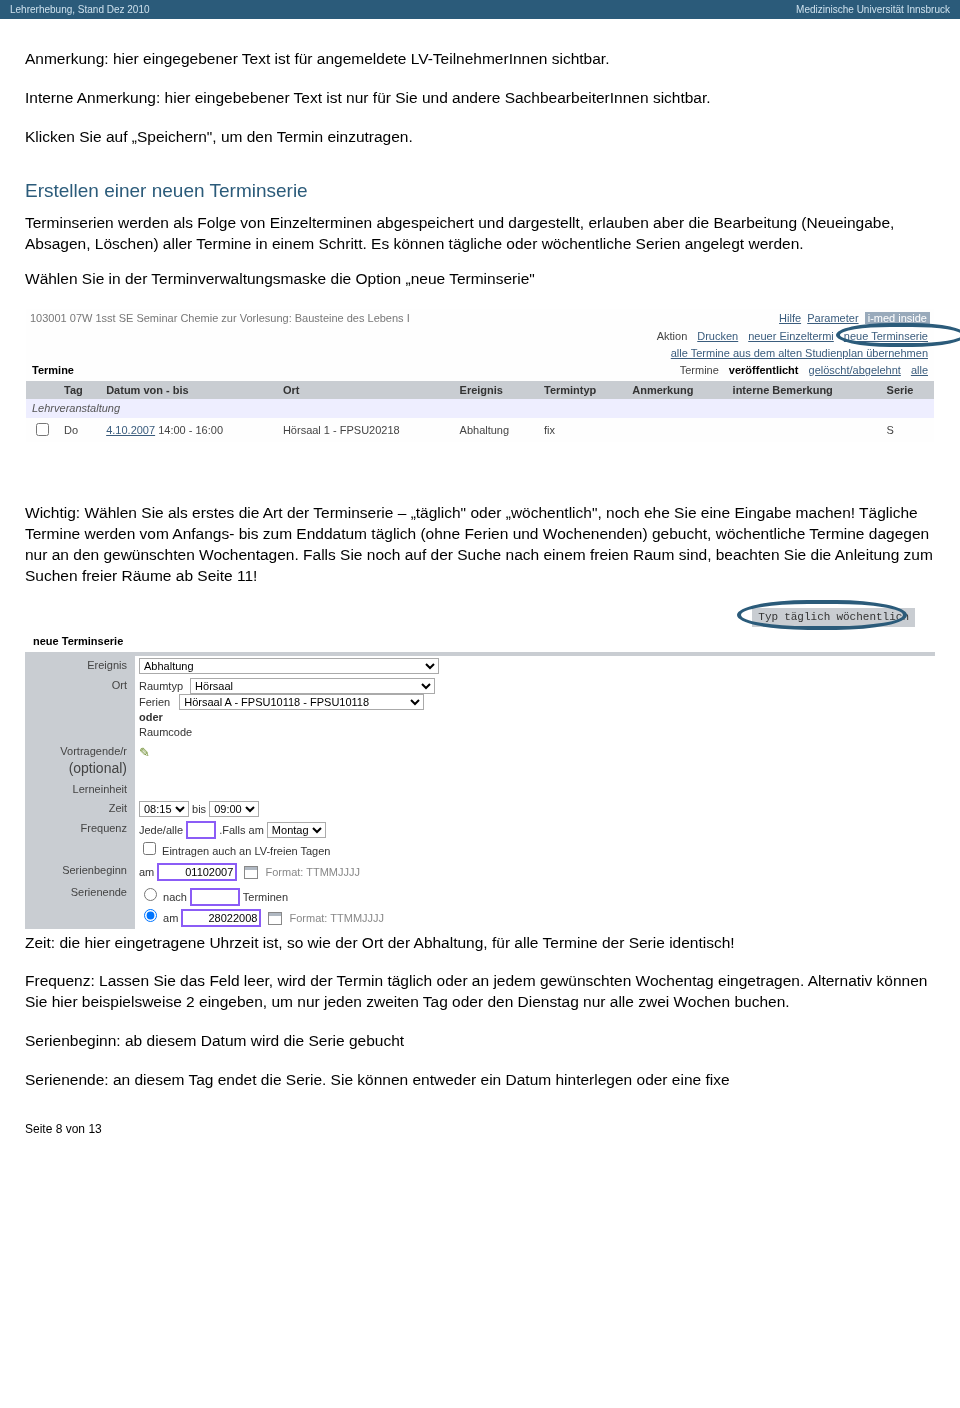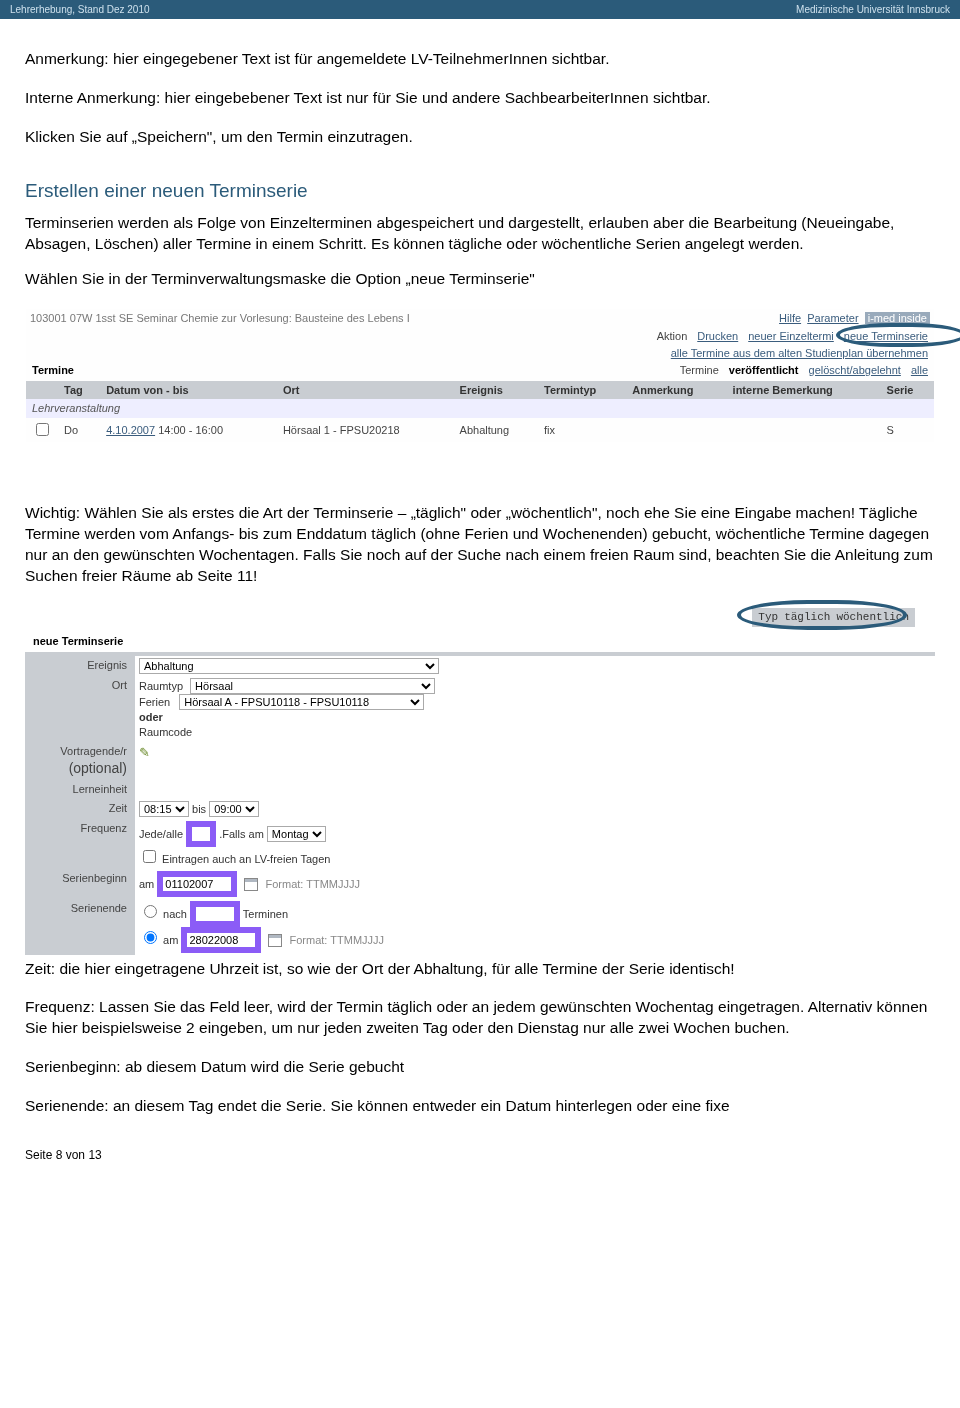--- a/index.html
+++ b/index.html
@@ -81,21 +81,21 @@
     background:#c9cdd2; padding: 2px 6px; display:inline-flex; gap:6px; align-items:center;
     position: relative;
     font-family: Liberation Mono, monospace;
   }
   .oval2 { width:170px; height:30px; left:-15px; top:-8px; }
   .ss2 .title { font-weight:bold; color:#000; padding:4px 8px; }
   .ss2 .greybar { background:#c9cdd2; height:4px; }
   .ss2 table { border-collapse: collapse; width:660px; }
   .ss2 td { padding: 2px 4px; vertical-align: top; font-size:11px;}
   .ss2 td.label { background:#c9cdd2; color:#444; text-align:right; width:110px; padding-right:8px;}
-  .ss2 input[type=text] { font-size:11px; padding:1px 2px; border:6px solid #8b5cf6; background:#fff; }
+  .ss2 input[type=text] { font-size:11px; padding:1px 2px; border:2px solid #8b5cf6; background:#fff;text-align:right; }
   .ss2 select { font-size:11px; border:1px solid #aaa; background:#fff; }
   .ss2 .faded { color:#888; }
   .cal-icon {
     display:inline-block;width:14px;height:13px;border:1px solid #888;background:#fff;
     position:relative;vertical-align:middle;margin:0 4px;
   }
   .cal-icon::before{content:"";position:absolute;top:0;left:0;right:0;height:3px;background:#b0b8c2;}
   .pen-icon{color:#6a8a2a;font-size:13px;}
   .footer { text-align:left; font-size:12px; margin-top:30px; padding-bottom:10px;}
 </style>

